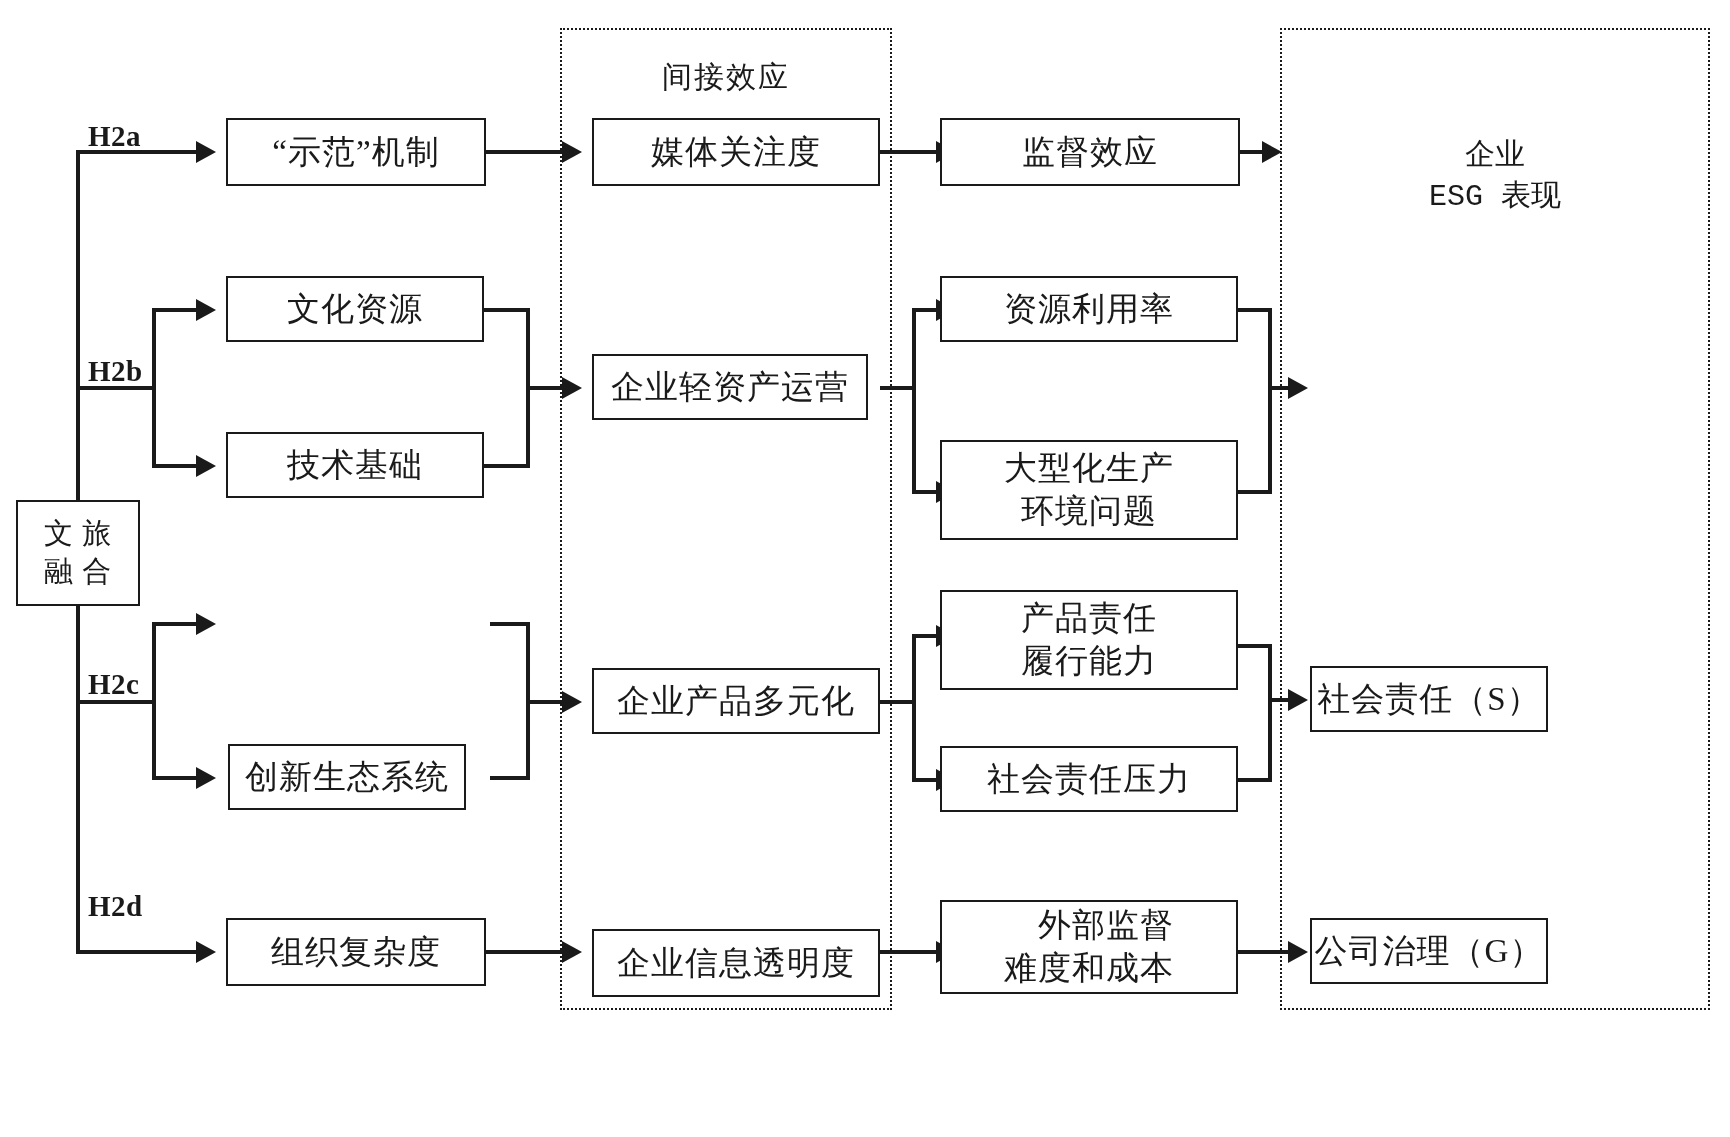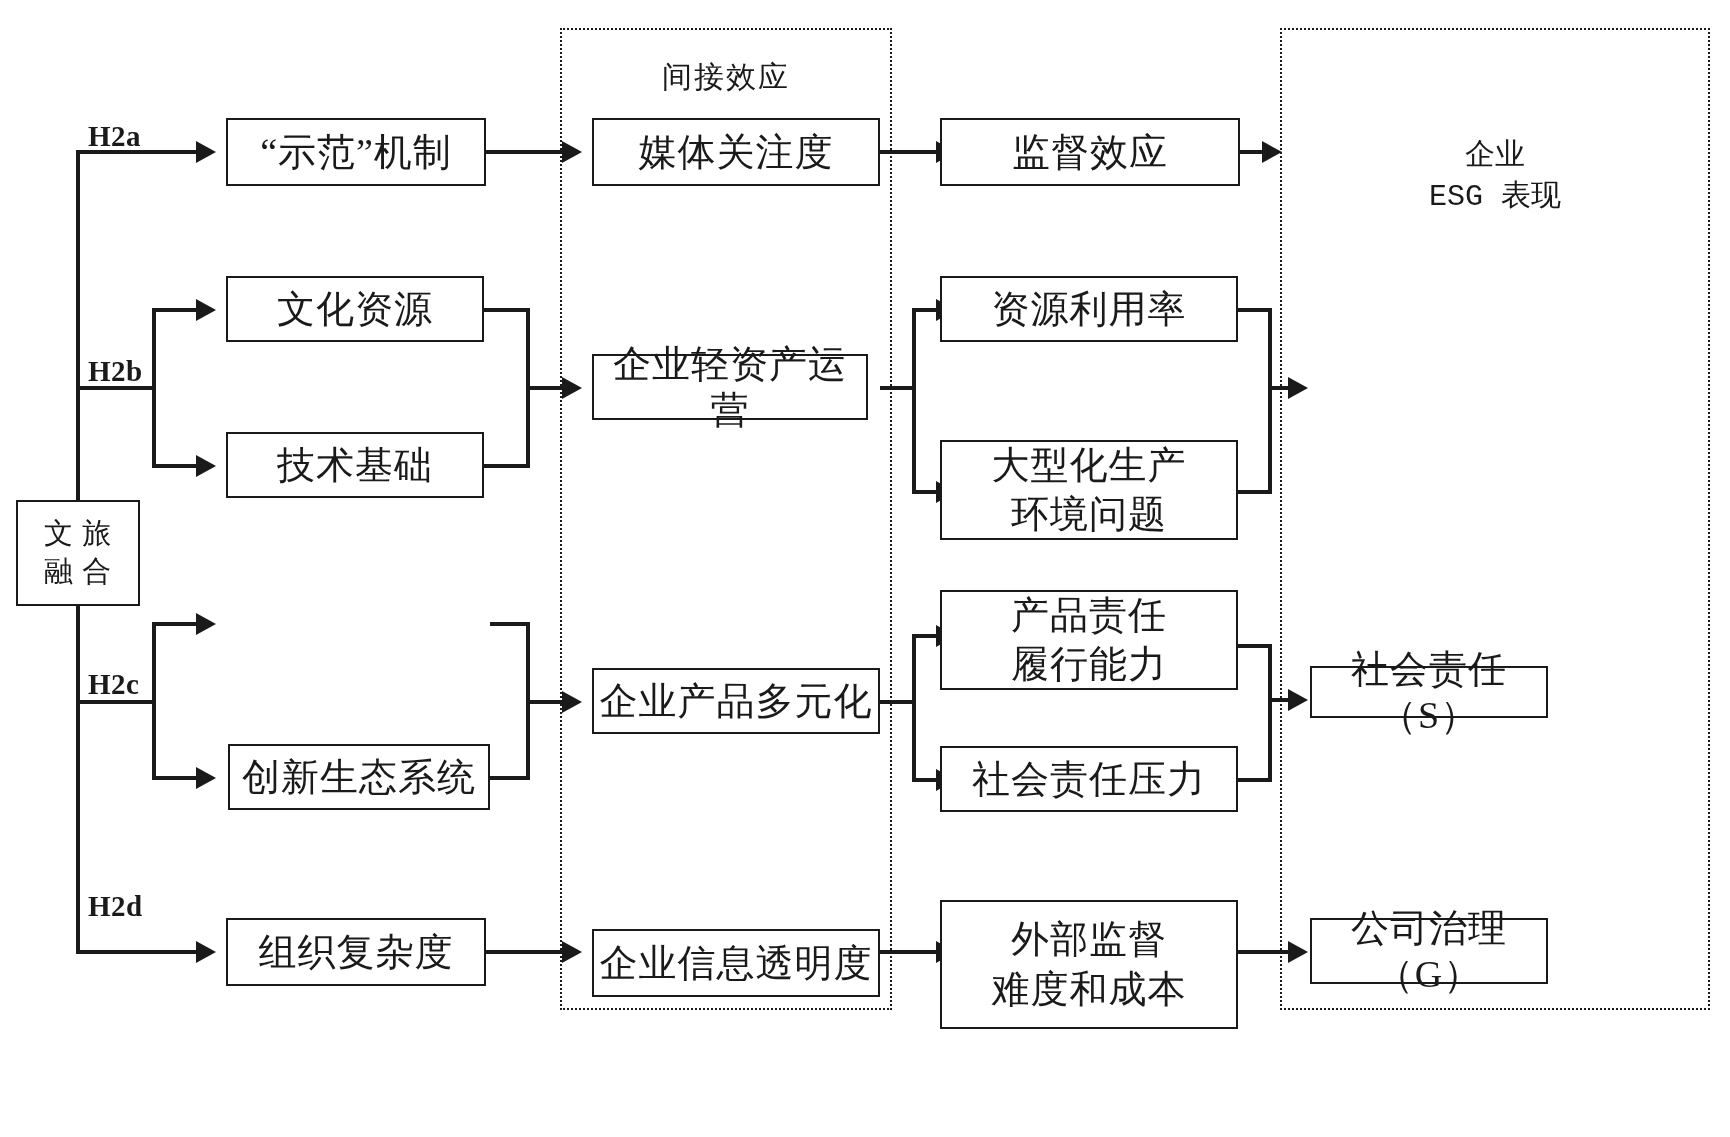--- a/index.html
+++ b/index.html
@@ -17,21 +17,21 @@
   
   .box{
     position:absolute;
     box-sizing:border-box;
     border:2px solid #1a1a1a;
     background:#ffffff;
     display:flex;
     align-items:center;
     justify-content:center;
     text-align:center;
-    font-size:38px;
+    font-size:33px;
     line-height:1.22;
     letter-spacing:1px;
     z-index:5;
     white-space:pre-line;
   }
   .box.two-line{line-height:1.3;}
 
   
   .group{
     position:absolute;
@@ -184,21 +184,21 @@
   <div class="hyp-label" style="left:88px; top:668px;">H2c</div>
 
   <div class="h-line" style="left:76px; top:700px; width:78px;"></div>
   <div class="v-line" style="left:152px; top:622px; height:158px;"></div>
   <div class="h-line" style="left:152px; top:622px; width:44px;"></div>
   <div class="arrow-head" style="left:196px; top:613px;"></div>
   <div class="h-line" style="left:152px; top:776px; width:44px;"></div>
   <div class="arrow-head" style="left:196px; top:767px;"></div>
 
 
-  <div class="box" style="left:228px; top:744px; width:262px; height:66px;">
+  <div class="box" style="left:228px; top:744px; width:238px; height:66px;">
     <span>创新生态系统</span>
   </div>
 
   <div class="h-line" style="left:490px; top:622px; width:40px;"></div>
   <div class="h-line" style="left:490px; top:776px; width:40px;"></div>
   <div class="v-line" style="left:526px; top:622px; height:158px;"></div>
   <div class="h-line" style="left:526px; top:700px; width:36px;"></div>
   <div class="arrow-head" style="left:562px; top:691px;"></div>
 
   <div class="box" style="left:592px; top:668px; width:288px; height:66px;">
@@ -220,21 +220,21 @@
   <div class="box" style="left:940px; top:746px; width:298px; height:66px;">
     <span>社会责任压力</span>
   </div>
 
   <div class="h-line" style="left:1238px; top:644px; width:34px;"></div>
   <div class="h-line" style="left:1238px; top:778px; width:34px;"></div>
   <div class="v-line" style="left:1268px; top:644px; height:136px;"></div>
   <div class="h-line" style="left:1268px; top:698px; width:30px;"></div>
   <div class="arrow-head" style="left:1288px; top:689px;"></div>
 
-  <div class="box" style="left:1310px; top:666px; width:238px; height:52px;">
+  <div class="box" style="left:1310px; top:666px; width:238px; height:66px;">
     <span>社会责任（S）</span>
   </div>
 
   <div class="hyp-label" style="left:88px; top:890px;">H2d</div>
 
   <div class="h-line" style="left:76px; top:950px; width:120px;"></div>
   <div class="arrow-head" style="left:196px; top:941px;"></div>
 
   <div class="box" style="left:226px; top:918px; width:260px; height:68px;">
     <span>组织复杂度</span>
@@ -243,21 +243,21 @@
   <div class="h-line" style="left:486px; top:950px; width:76px;"></div>
   <div class="arrow-head" style="left:562px; top:941px;"></div>
 
   <div class="box" style="left:592px; top:918px; width:288px; height:68px;margin-top:11px;">
     <span>企业信息透明度</span>
   </div>
 
   <div class="h-line" style="left:880px; top:950px; width:56px;"></div>
   <div class="arrow-head" style="left:936px; top:941px;"></div>
 
-  <div class="box two-line" style="left:940px; top:900px; width:298px; height:129px;">
+  <div class="box two-line" style="left:940px; top:900px; width:298px; height:94px;text-align:right;">
     <span>外部监督
 难度和成本</span>
   </div>
 
   <div class="h-line" style="left:1238px; top:950px; width:60px;"></div>
   <div class="arrow-head" style="left:1288px; top:941px;"></div>
 
   <div class="box" style="left:1310px; top:918px; width:238px; height:66px;">
     <span>公司治理（G）</span>
   </div>

